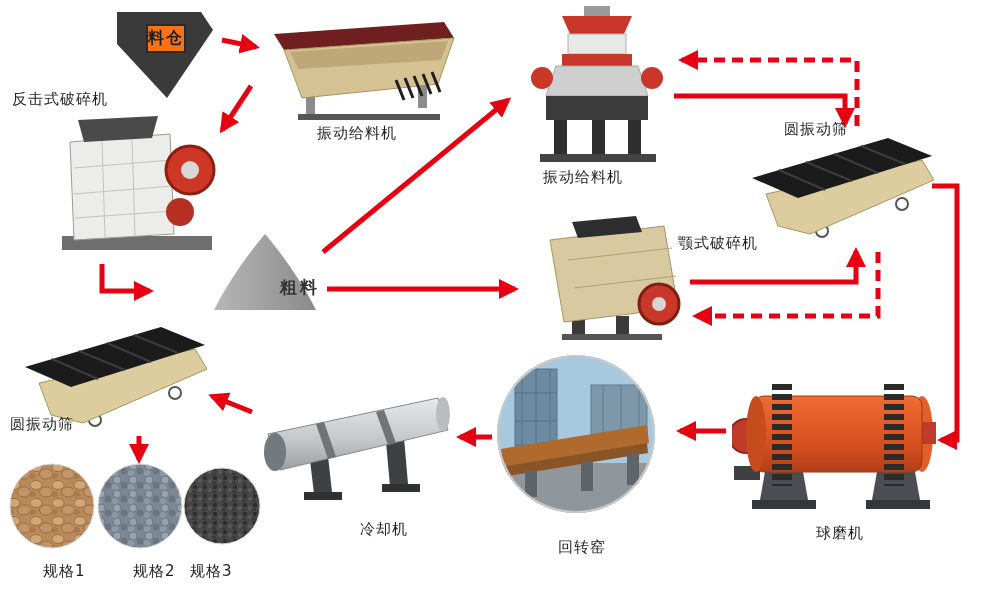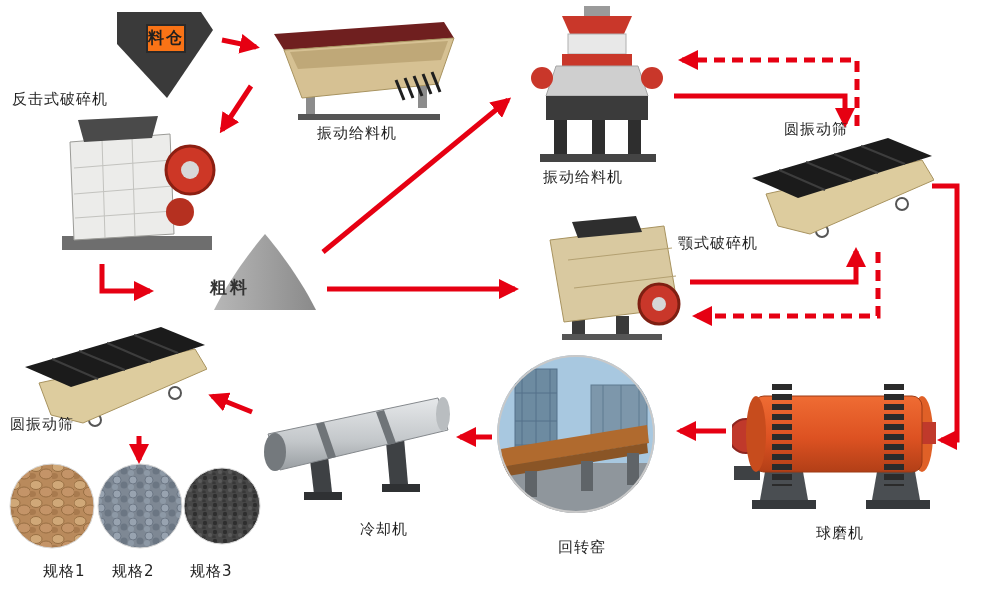--- a/index.html
+++ b/index.html
@@ -3,21 +3,21 @@
 <meta charset="utf-8">
 <style>
   *{margin:0;padding:0;box-sizing:border-box}
   html,body{background:#fff}
   body{font-family:"DejaVu Sans","Liberation Sans",sans-serif}
   .stage{position:relative;width:1000px;height:608px;background:#fff;overflow:hidden}
   .node{position:absolute}
   .node svg{display:block}
   .lbl{position:absolute;font-size:15px;color:#1f1f1f;white-space:nowrap;letter-spacing:1px}
   .lbl.box{background:#f97316;border:2px solid #2a2a2a;padding:2px 0;font-size:16px;font-weight:bold;letter-spacing:2px}
-  .cone-label{position:absolute;width:100%;text-align:left;top:44px;font-size:17px;font-weight:bold;color:#333;letter-spacing:3px}
+  .cone-label{position:absolute;width:100%;text-align:right;top:44px;font-size:17px;font-weight:bold;color:#333;letter-spacing:3px}
   #arrows{position:absolute;left:0;top:0;width:1000px;height:608px;pointer-events:none}
 </style>
 </head>
 <body>
 
 <div class="stage">
 
   <div class="node" style="left:115px;top:10px;width:100px;height:92px">
     <svg width="100" height="92" viewBox="0 0 100 92">
       <polygon points="2,2 86,2 98,20 52,88 2,34" fill="#3a3a3a"></polygon>
@@ -261,19 +261,19 @@
     </svg>
 
   <div class="lbl box" style="left:146px;top:24px">料仓</div>
   <div class="lbl" style="left:12px;top:90px">反击式破碎机</div>
   <div class="lbl" style="left:317px;top:124px">振动给料机</div>
   <div class="lbl" style="left:543px;top:168px">振动给料机</div>
   <div class="lbl" style="left:784px;top:120px">圆振动筛</div>
   <div class="lbl" style="left:678px;top:234px">颚式破碎机</div>
   <div class="lbl" style="left:10px;top:415px">圆振动筛</div>
   <div class="lbl" style="left:43px;top:562px">规格1</div>
-  <div class="lbl" style="left:112px;top:562px">规格2</div>
+  <div class="lbl" style="left:133px;top:562px">规格2</div>
   <div class="lbl" style="left:190px;top:562px">规格3</div>
   <div class="lbl" style="left:360px;top:520px">冷却机</div>
   <div class="lbl" style="left:558px;top:538px">回转窑</div>
   <div class="lbl" style="left:816px;top:524px">球磨机</div>
 
 </div>
 
 </body></html>

